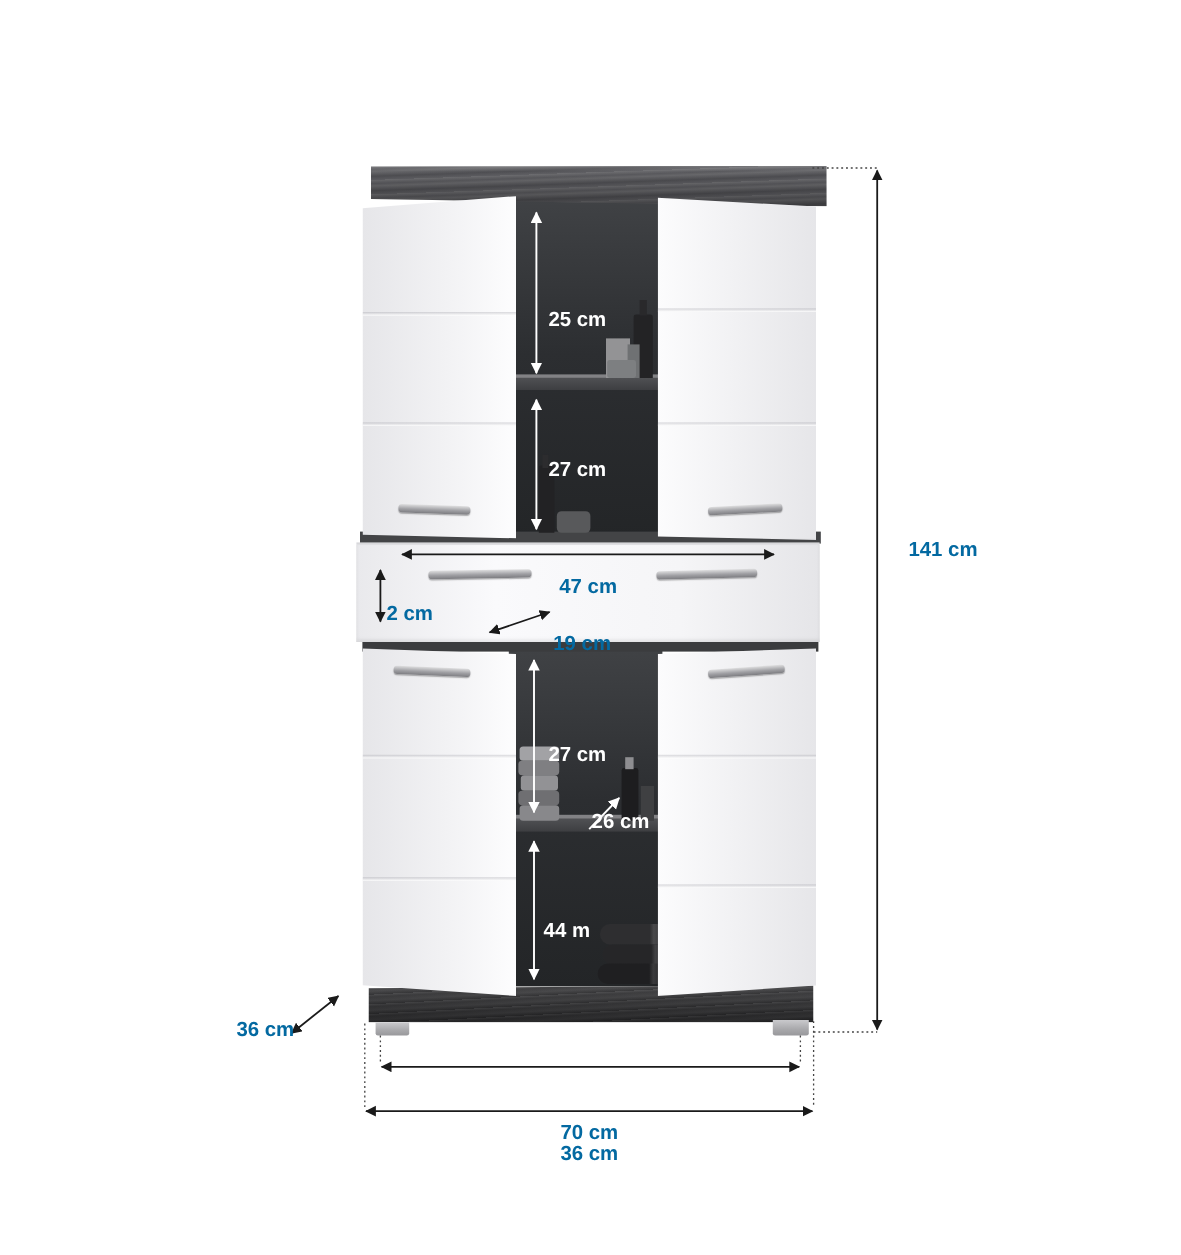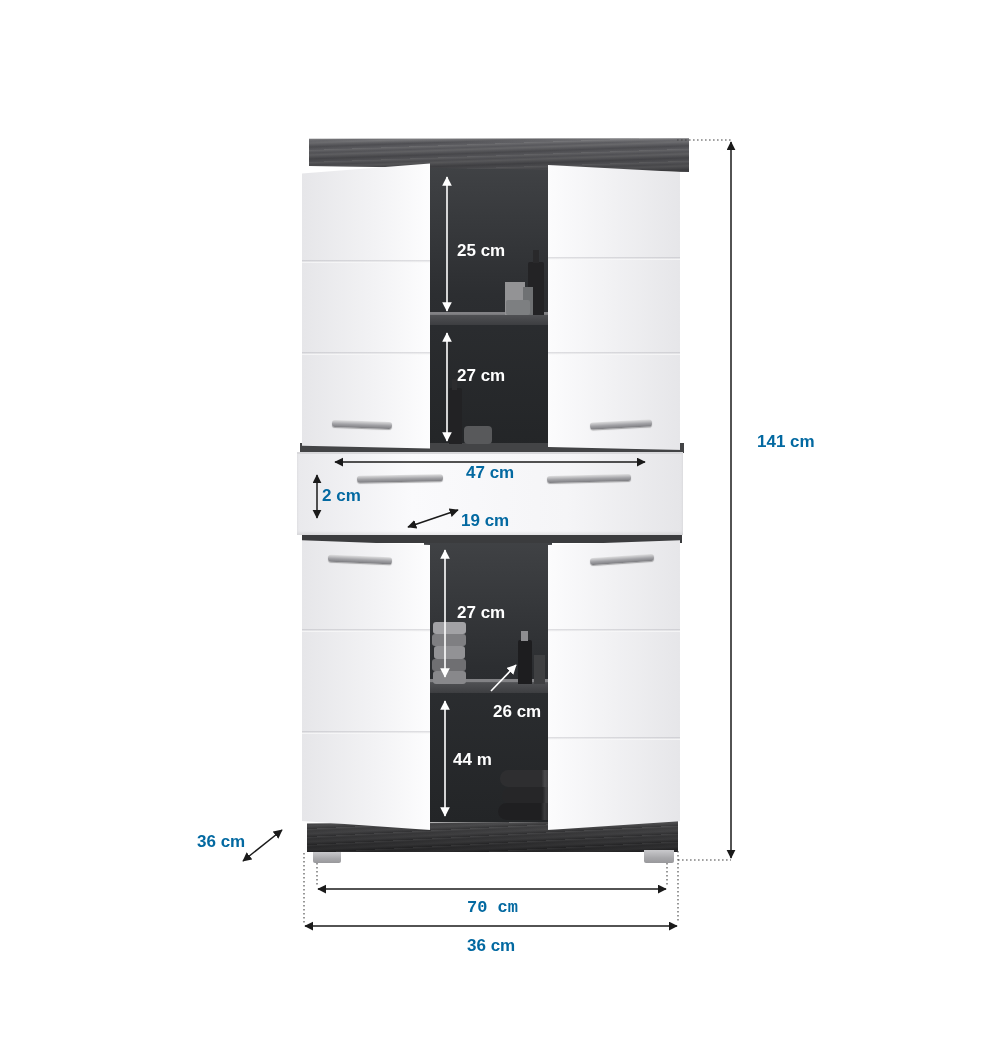--- a/index.html
+++ b/index.html
@@ -46,21 +46,21 @@
   .foot {
     background:linear-gradient(180deg,#c9c9cc 0%, #a8a8ab 60%, #98989b 100%);
     border-radius:0 0 2px 2px;
   }
 
   
   .bottle { border-radius:2px 2px 0 0; }
   .roll { border-radius:9px; }
 
   
-  .dim { position:absolute; font-weight:bold; font-size:17px; line-height:1.1; white-space:nowrap; z-index:50; }
+  .dim { position:absolute; font-weight:bold; font-size:17px; line-height:1.1; white-space:nowrap; z-index:50;margin-top:16px; }
   .dim.black { color:#0369a1; }
   .dim.white { color:#ffffff; }
 
   svg.overlay { position:absolute; left:0; top:0; z-index:40; }
   .z5{z-index:5}.z6{z-index:6}.z8{z-index:8}.z20{z-index:20}
 </style>
 </head>
 <body>
 
 <div class="scene">
@@ -166,20 +166,20 @@
       <line x1="678" y1="851" x2="678" y2="923"></line>
     </g>
   </svg>
 
   <div class="dim white" style="left:457px; top:242px;">25 cm</div>
   <div class="dim white" style="left:457px; top:367px;">27 cm</div>
   <div class="dim black" style="left:466px; top:464px;">47 cm</div>
   <div class="dim black" style="left:322px; top:487px;">2 cm</div>
   <div class="dim black" style="left:461px; top:512px;">19 cm</div>
   <div class="dim white" style="left:457px; top:604px;">27 cm</div>
-  <div class="dim white" style="left:493px; top:703px;">26 cm</div>
+  <div class="dim white" style="left:493px; top:660px;">26 cm</div>
   <div class="dim white" style="left:453px; top:751px;">44 m</div>
   <div class="dim black" style="left:757px; top:433px;">141 cm</div>
   <div class="dim black" style="left:197px; top:833px;">36 cm</div>
-  <div class="dim black" style="left:467px; top:899px;font-family:Liberation Mono, monospace;">70 cm</div>
+  <div class="dim black" style="left:467px; top:919px;">70 cm</div>
   <div class="dim black" style="left:467px; top:937px;">36 cm</div>
 
 </div>
 
 </body></html>

